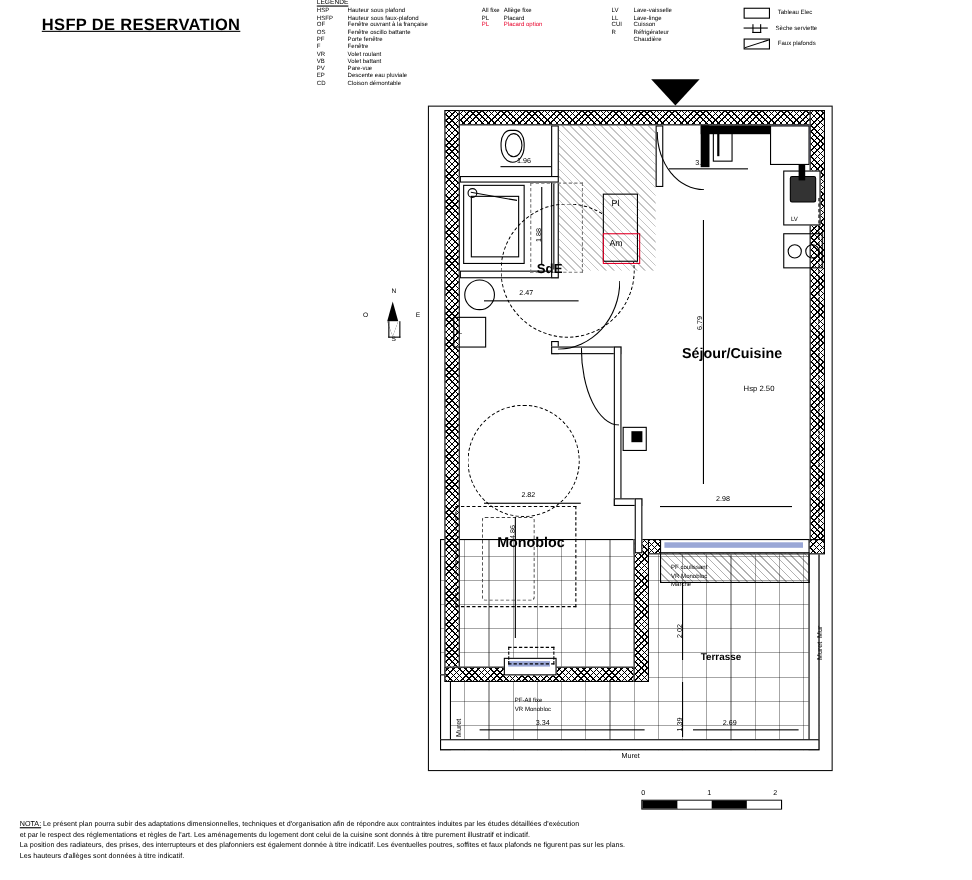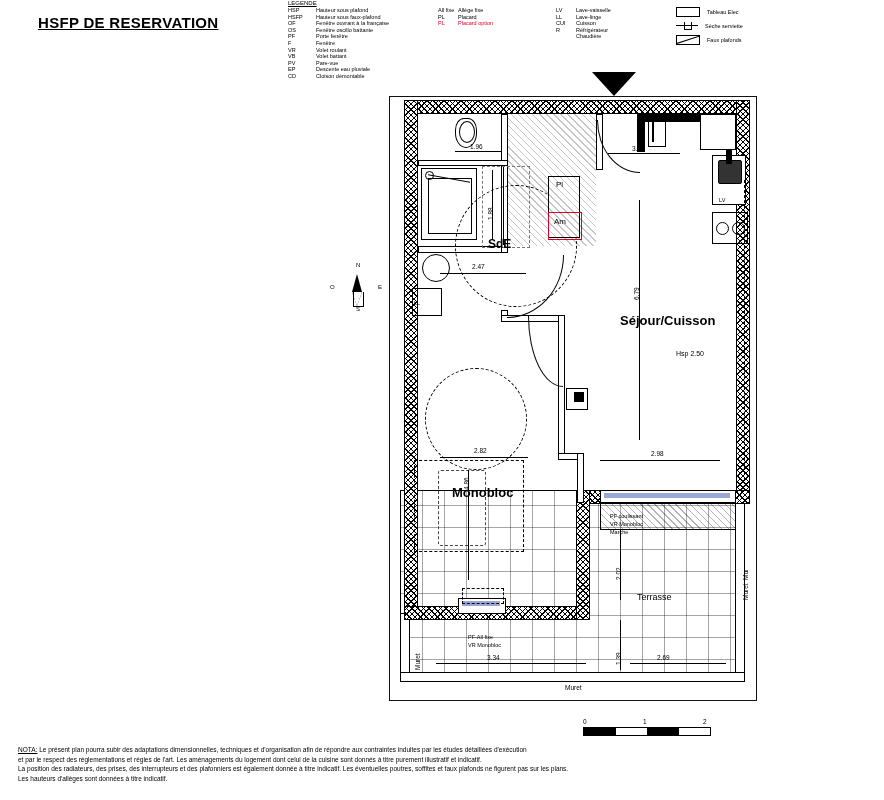--- a/index.html
+++ b/index.html
@@ -53,21 +53,21 @@
       repeating-linear-gradient(-45deg,#000 0 1px,transparent 1px 4px);
       background-color:#fff;border:1px solid #000;box-sizing:border-box;}
   .wallplain{position:absolute;background:#fff;border:1px solid #000;box-sizing:border-box;}
 
   
   .room{position:absolute;font-weight:bold;}
   #lbl-sejour{left:620px;top:313px;font-size:13px;}
   #lbl-hsp{left:676px;top:350px;font-size:7px;font-weight:normal;}
   #lbl-sde{left:488px;top:237px;font-size:12px;}
   #lbl-chambre{left:452px;top:485px;font-size:13px;}
-  #lbl-terrasse{left:637px;top:592px;font-size:9px;font-weight:normal;}
+  #lbl-terrasse{left:637px;top:592px;font-size:9px;font-weight:bold;}
 
   .dim{position:absolute;font-size:6.5px;color:#000;}
   .dimv{position:absolute;font-size:6.5px;color:#000;transform:rotate(-90deg);transform-origin:left top;white-space:nowrap;}
   .tiny{position:absolute;font-size:5.5px;line-height:6.5px;color:#000;white-space:nowrap;}
 
   
   #compass{left:330px;top:262px;width:60px;height:56px;}
   .cmp-l{position:absolute;font-size:6px;}
 
   
@@ -275,21 +275,21 @@
 <div class="furn-d abs" style="left:414px;top:460px;width:110px;height:92px;"></div>
 <div class="abs" style="left:438px;top:470px;width:46px;height:74px;border:1px dashed #444;border-radius:3px;"></div>
 <div class="abs" style="left:458px;top:598px;width:46px;height:14px;border:1px solid #000;background:#fff;"></div>
 <div class="abs" style="left:462px;top:601px;width:38px;height:5px;background:#9aa7d6;"></div>
 <div class="abs" style="left:462px;top:588px;width:40px;height:14px;border:1px dashed #000;"></div>
 
 <div class="abs" style="left:600px;top:490px;width:134px;height:11px;border:1px solid #000;background:#fff;"></div>
 <div class="abs" style="left:604px;top:493px;width:126px;height:5px;background:#9aa7d6;"></div>
 <div class="abs" style="left:600px;top:503px;width:134px;height:26px;border:1px solid #000;border-top:none;background:repeating-linear-gradient(45deg,rgba(0,0,0,.3) 0 1px,transparent 1px 5px);"></div>
 
-<div class="room" id="lbl-sejour">Séjour/Cuisson</div>
+<div class="room" id="lbl-sejour">Séjour/Cuisine</div>
 <div class="abs" id="lbl-hsp">Hsp 2.50</div>
 <div class="room" id="lbl-sde">SdE</div>
 <div class="room" id="lbl-chambre">Monobloc</div>
 <div class="abs" id="lbl-terrasse">Terrasse</div>
 
 <div class="tiny" style="left:610px;top:513px;">PF coulissant</div>
 <div class="tiny" style="left:610px;top:521px;">VR Monobloc</div>
 <div class="tiny" style="left:610px;top:529px;">Marche</div>
 <div class="tiny" style="left:468px;top:634px;">PF-All fixe</div>
 <div class="tiny" style="left:468px;top:642px;">VR Monobloc</div>

